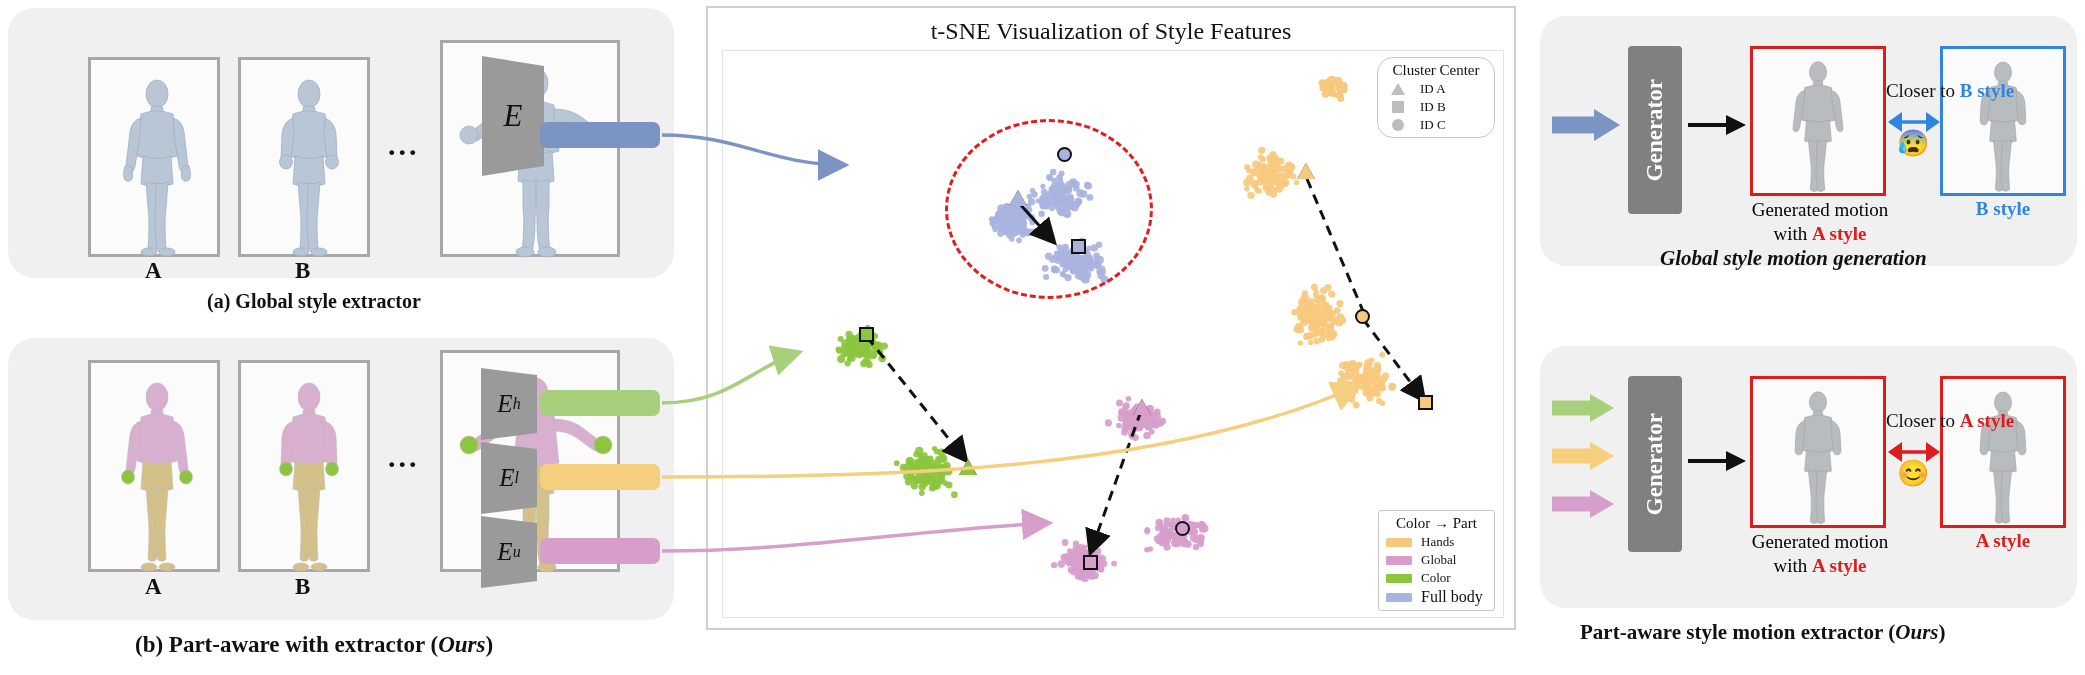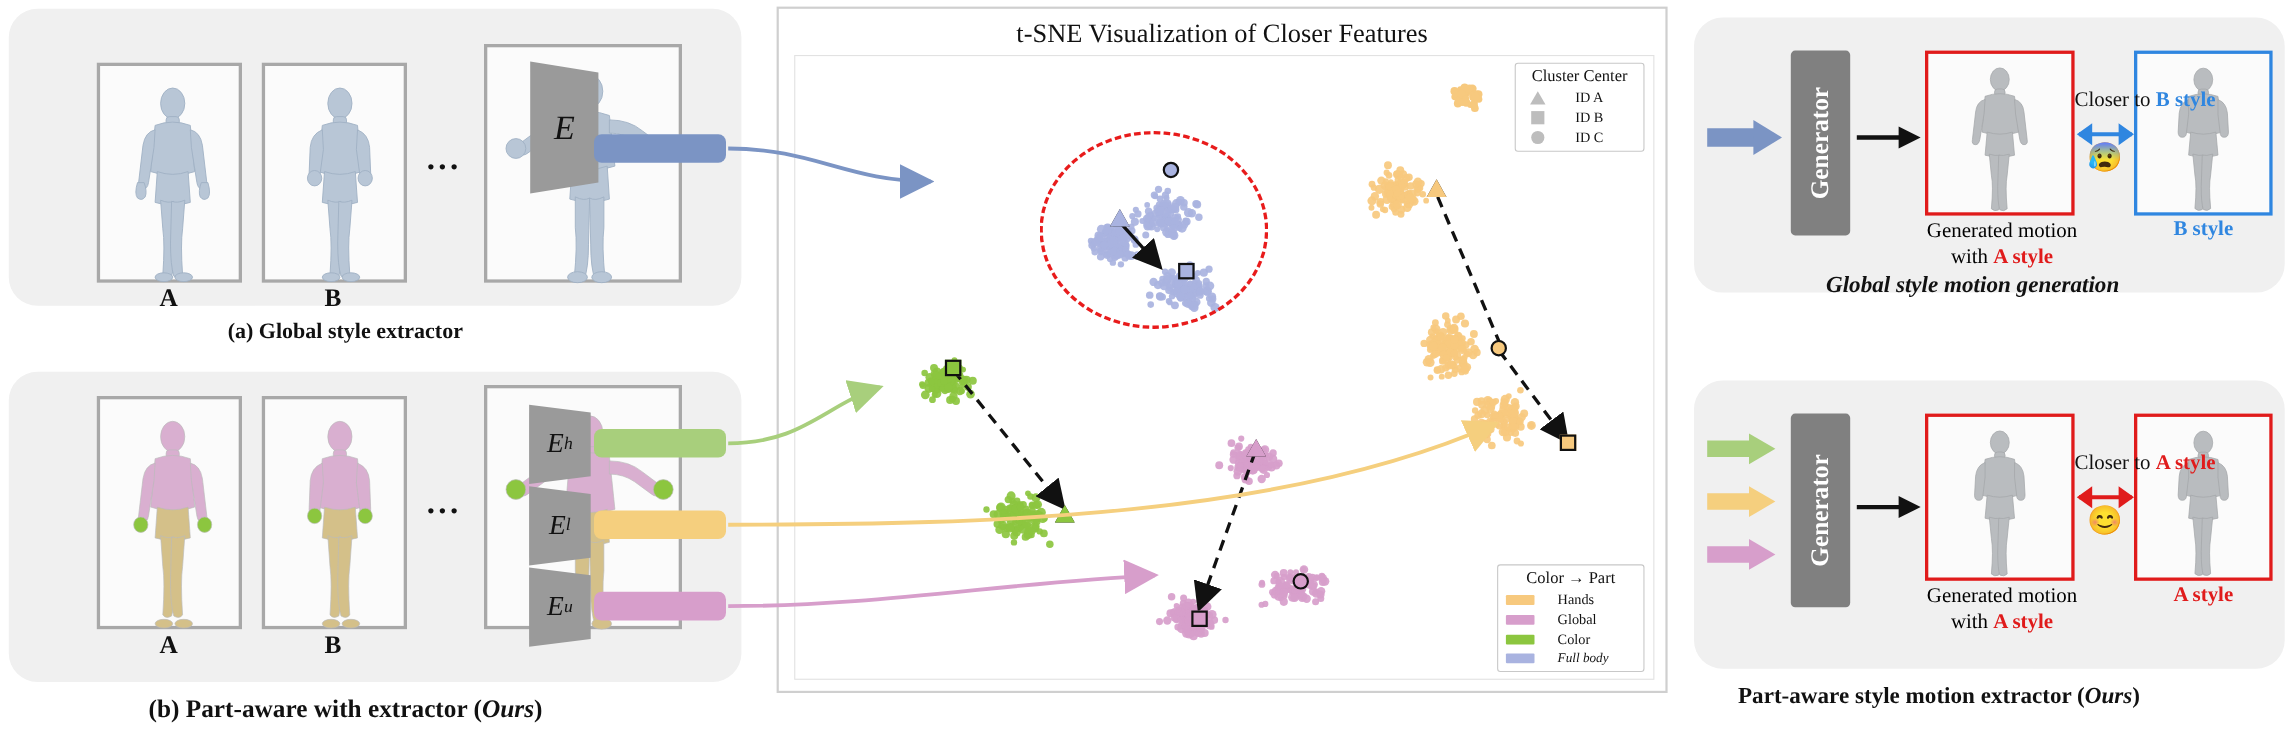--- a/index.html
+++ b/index.html
@@ -27,21 +27,21 @@
   .cap{position:absolute;font-weight:bold;color:#111;white-space:nowrap;}
 
   
   #tsne-panel{position:absolute;background:#fff;border:2px solid #cfcfcf;box-sizing:border-box;}
   #tsne-inner{position:absolute;border:1px solid #e2e2e2;background:#fff;box-sizing:border-box;}
   .tsne-title{position:absolute;width:100%;text-align:center;color:#111;}
 
   .legend{position:absolute;background:#fff;border:1px solid #c8c8c8;border-radius:3px;
           box-sizing:border-box;padding:4px 7px;}
   .legend .lg-title{text-align:center;color:#111;white-space:nowrap;}
-  .lg-row{display:flex;align-items:center;gap:21px;margin-top:2px;}
+  .lg-row{display:flex;align-items:center;gap:9px;margin-top:2px;}
   .lg-key{width:26px;display:flex;justify-content:center;}
   .lg-txt{color:#111;white-space:nowrap;}
   .sw{width:26px;height:9px;border-radius:1px;}
   .tri{width:0;height:0;border-left:7px solid transparent;border-right:7px solid transparent;border-bottom:12px solid #bdbdbd;}
   .sq{width:12px;height:12px;background:#bdbdbd;}
   .ci{width:12px;height:12px;border-radius:50%;background:#bdbdbd;}
   .cc{position:absolute;box-sizing:border-box;}
   .cc-tri{width:0;height:0;border-left:9px solid transparent;border-right:9px solid transparent;border-bottom:16px solid;}
   .cc-sq{width:15px;height:15px;border:2px solid #111;box-sizing:border-box;}
   .cc-ci{width:15px;height:15px;border-radius:50%;border:2px solid #111;box-sizing:border-box;}
@@ -237,21 +237,21 @@
 <div class="fbar" style="left:540px;top:538px;width:120px;height:26px;background:#d79ecb;"></div>
 
 <div class="lbl" style="left:145px;top:574px;font-size:23px;">A</div>
 <div class="lbl" style="left:295px;top:574px;font-size:23px;">B</div>
 
 <div class="cap" style="left:135px;top:632px;font-size:23px;">
   <span>(b) Part-aware with extractor (</span><span style="font-style:italic;">Ours</span><span>)</span>
 </div>
 
 <div id="tsne-panel" style="left:706px;top:6px;width:810px;height:624px;">
-  <div class="tsne-title" style="left:0;top:10px;font-size:24px;">t-SNE Visualization of Closer Features</div>
+  <div class="tsne-title" style="left:0;top:10px;font-size:24px;">t-SNE Visualization of Style Features</div>
   <div id="tsne-inner" style="left:14px;top:42px;width:782px;height:568px;">
 
     <svg width="782" height="568" viewBox="0 0 782 568" style="position:absolute;left:0;top:0;">
       <g id="clouds">
           <circle cx="271.3" cy="175.0" r="2.8" fill="#a9b3e0" opacity="0.92"></circle>
           <circle cx="284.2" cy="155.3" r="3.2" fill="#a9b3e0" opacity="0.92"></circle>
           <circle cx="296.2" cy="164.9" r="2.9" fill="#a9b3e0" opacity="0.92"></circle>
           <circle cx="291.1" cy="169.0" r="3.5" fill="#a9b3e0" opacity="0.92"></circle>
           <circle cx="293.9" cy="158.8" r="4.0" fill="#a9b3e0" opacity="0.92"></circle>
           <circle cx="291.7" cy="154.1" r="2.9" fill="#a9b3e0" opacity="0.92"></circle>
@@ -1522,21 +1522,21 @@
     <div class="cc cc-ci" style="left:632px;top:258px;background:#f7c97e;"></div>
     <div class="cc cc-sq" style="left:695px;top:344px;background:#f7c97e;"></div>
 
     <div class="cc cc-sq" style="left:136px;top:276px;background:#8cc63f;"></div>
     <div class="cc cc-tri" style="left:236px;top:408px;border-bottom-color:#8cc63f;filter:drop-shadow(0 0 0.6px #111);"></div>
 
     <div class="cc cc-tri" style="left:410px;top:348px;border-bottom-color:#d79ecb;filter:drop-shadow(0 0 0.6px #111);"></div>
     <div class="cc cc-ci" style="left:452px;top:470px;background:#d79ecb;"></div>
     <div class="cc cc-sq" style="left:360px;top:504px;background:#d79ecb;"></div>
 
-    <div class="legend" style="right:8px;top:6px;width:118px;">
+    <div class="legend" style="right:8px;top:6px;width:118px;border-radius:16px;">
       <div class="lg-title" style="font-size:15px;">Cluster Center</div>
       <div class="lg-row">
         <span class="lg-key">
             <span class="tri"></span>
           </span>
         <span class="lg-txt" style="font-size:13px;">ID A</span>
       </div>
       <div class="lg-row">
         <span class="lg-key">
             <span class="sq"></span>
@@ -1544,21 +1544,21 @@
         <span class="lg-txt" style="font-size:13px;">ID B</span>
       </div>
       <div class="lg-row">
         <span class="lg-key">
             <span class="ci"></span>
           </span>
         <span class="lg-txt" style="font-size:13px;">ID C</span>
       </div>
     </div>
 
-    <div class="legend" style="right:8px;bottom:6px;width:134px;">
+    <div class="legend" style="right:8px;bottom:6px;width:117px;">
       <div class="lg-title" style="font-size:15px;">Color → Part</div>
       <div class="lg-row">
         <span class="lg-key">
             <span class="sw" style="background:#f7c97e;"></span>
           </span>
         <span class="lg-txt" style="font-size:13px;">Hands</span>
       </div>
       <div class="lg-row">
         <span class="lg-key">
             <span class="sw" style="background:#d79ecb;"></span>
@@ -1568,21 +1568,21 @@
       <div class="lg-row">
         <span class="lg-key">
             <span class="sw" style="background:#8cc63f;"></span>
           </span>
         <span class="lg-txt" style="font-size:13px;">Color</span>
       </div>
       <div class="lg-row">
         <span class="lg-key">
             <span class="sw" style="background:#a9b3e0;"></span>
           </span>
-        <span class="lg-txt" style="font-size:12px;font-style:italic;">Full body</span>
+        <span class="lg-txt" style="font-size:16px;">Full body</span>
       </div>
     </div>
   </div>
 </div>
 
 <svg class="abs" style="left:650px;top:0;width:760px;height:675px;pointer-events:none;">
   <defs>
     <marker id="mblue" markerWidth="9" markerHeight="9" refX="8" refY="4.5" orient="auto">
         <path d="M0,0 L9,4.5 L0,9 z" fill="#7b94c4"></path>
       </marker>

